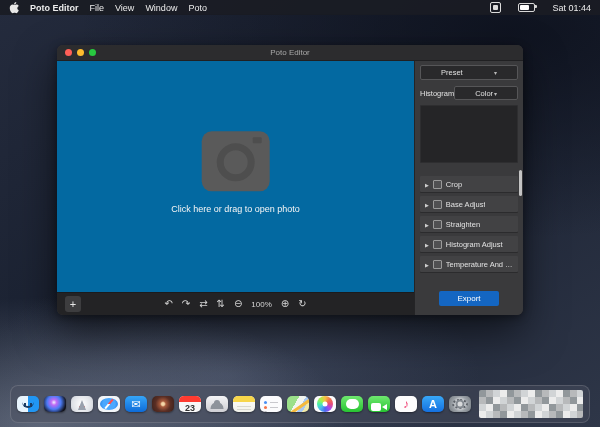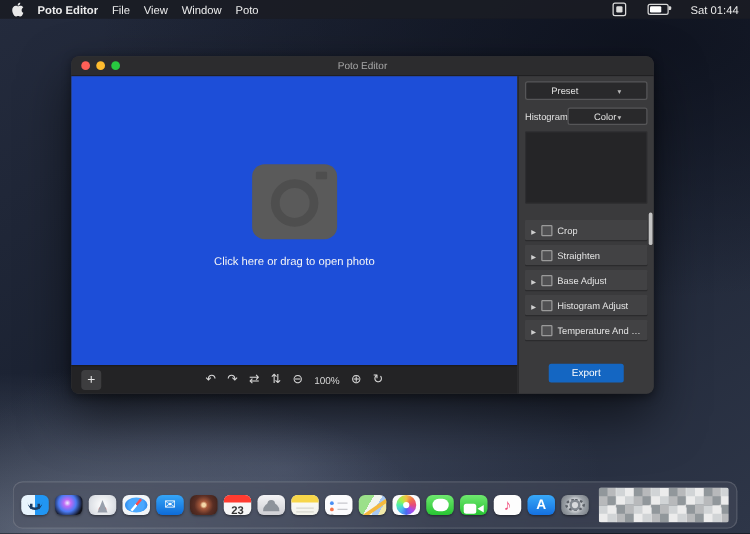--- a/index.html
+++ b/index.html
@@ -38,21 +38,21 @@
   .titlebar{height:15px;background:#2c2c2e;border-bottom:1px solid #202022;position:relative;display:flex;align-items:center;justify-content:center;flex:none;}
   .lights{position:absolute;left:8px;top:0;bottom:0;display:flex;align-items:center;gap:5px;}
   .light{width:7px;height:7px;border-radius:50%;}
   .light.red{background:#ff5f57;}
   .light.yellow{background:#febc2e;}
   .light.green{background:#28c840;}
   .win-title{font-size:8px;color:#a8a8a8;}
   .win-body{flex:1;display:flex;min-height:0;}
   .left-col{flex:1;display:flex;flex-direction:column;min-width:0;}
   
-  .canvas{flex:1;background:#1d4ed8;position:relative;cursor:pointer;padding-left:36px;}
+  .canvas{flex:1;background:#0369a1;position:relative;cursor:pointer;padding-left:36px;}
   .placeholder{position:absolute;left:50%;top:50%;transform:translate(-50%,-55%);text-align:center;}
   .cam{width:68px;height:60px;background:#5a5a5a;border-radius:10px;position:relative;margin:0 auto;}
   .cam::before{content:"";position:absolute;top:6px;right:8px;width:9px;height:6px;background:#4e4e4e;border-radius:1px;}
   .cam::after{content:"";position:absolute;top:53%;left:50%;transform:translate(-50%,-50%);width:24px;height:24px;border:7px solid #4e4e4e;border-radius:50%;}
   .ph-text{margin-top:13px;font-size:9px;color:#f5f5f5;}
   
   .toolbar{height:22px;background:#232325;border-top:1px solid #1b1b1d;display:flex;align-items:center;padding:0 8px;position:relative;flex:none;}
   .add-btn{width:16px;height:16px;background:#3d3d3f;border-radius:3px;color:#e8e8e8;font-size:11px;display:flex;align-items:center;justify-content:center;cursor:pointer;}
   .tool-icons{position:absolute;left:50%;top:0;bottom:0;transform:translateX(-50%);display:flex;align-items:center;gap:9px;}
   .ticon{font-size:10px;color:#d5d5d5;cursor:pointer;line-height:1;}
@@ -204,26 +204,26 @@
 
         <div class="sections">
           <div class="sec">
             <span class="tri"></span>
             <span class="chk"></span>
             <span class="sec-label">Crop</span>
           </div>
           <div class="sec">
             <span class="tri"></span>
             <span class="chk"></span>
+            <span class="sec-label">Base Adjust</span>
+          </div>
+          <div class="sec">
+            <span class="tri"></span>
+            <span class="chk"></span>
             <span class="sec-label">Straighten</span>
-          </div>
-          <div class="sec">
-            <span class="tri"></span>
-            <span class="chk"></span>
-            <span class="sec-label">Base Adjust</span>
           </div>
           <div class="sec">
             <span class="tri"></span>
             <span class="chk"></span>
             <span class="sec-label">Histogram Adjust</span>
           </div>
           <div class="sec">
             <span class="tri"></span>
             <span class="chk"></span>
             <span class="sec-label">Temperature And Tint</span>

